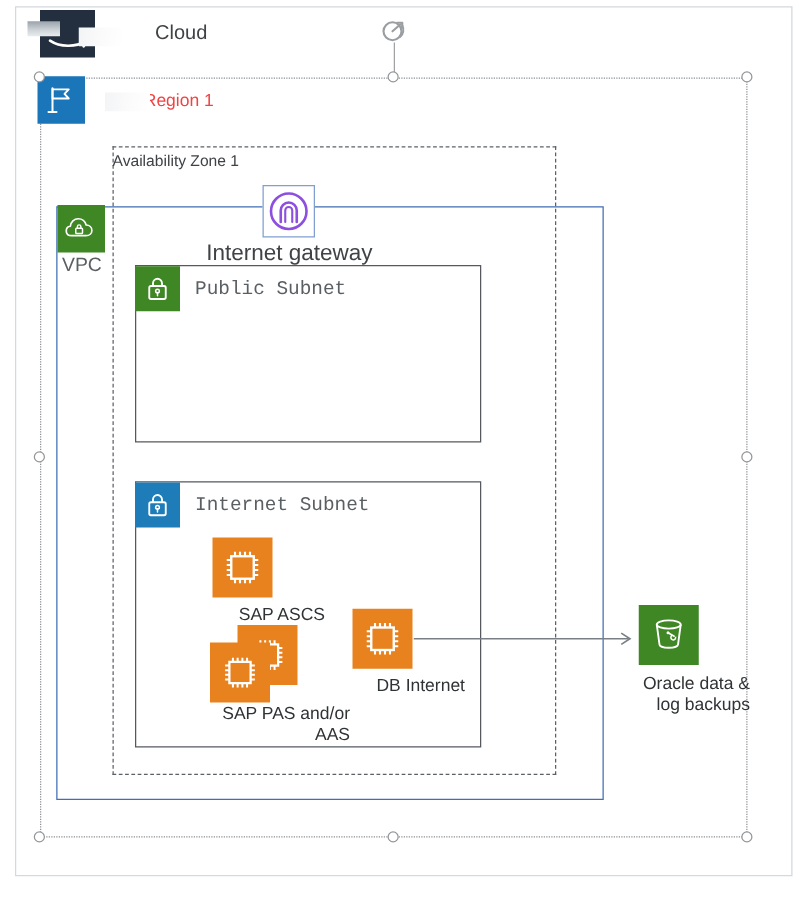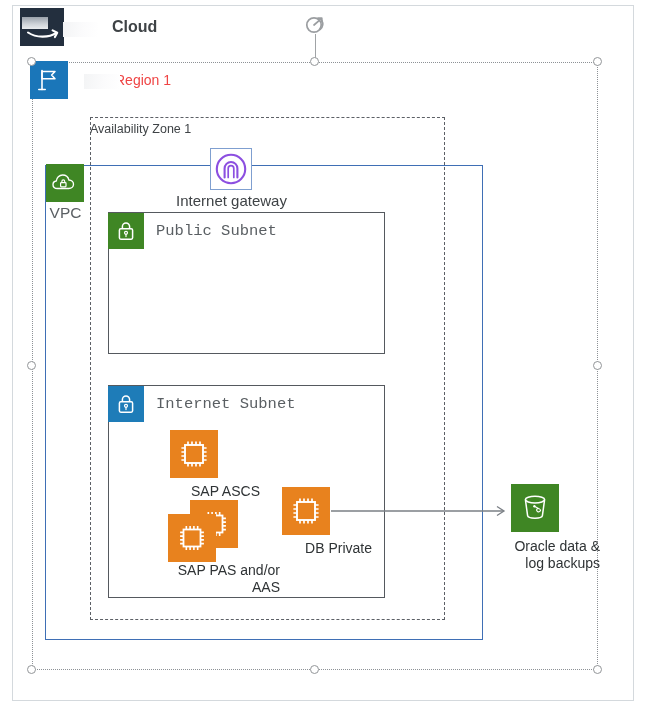--- a/index.html
+++ b/index.html
@@ -84,21 +84,21 @@
     justify-content: center;
   }
   .grp-text {
     font-size: 14px;
     color: #ef4444;
     margin-left: 11px;
     white-space: nowrap;
   }
 
   
-  .cloud-hdr { left: 20px; top: 8px; font-weight: bold; }
+  .cloud-hdr { left: 32px; top: 8px; }
   .cloud-hdr .grp-icon { background: #232f3e; width: 44px; height: 38px; flex-basis: 44px; }
   .cloud-hdr .grp-text { margin-left: 48px; font-size: 16px; color: #3f4346; }
 
   
   .redact {
     position: absolute;
     background: linear-gradient(100deg,#f3f4f5 0%,#fbfbfc 55%,#ffffff 100%);
   }
   .redact-aws-logo {
     left: 22px; top: 17px; width: 26px; height: 12px;
@@ -149,21 +149,21 @@
     width: 42px; height: 42px;
     border: 1px solid #7f9fd0;
     background: #ffffff;
     box-sizing: border-box;
     display: flex; align-items: center; justify-content: center;
   }
   .igw-label {
     position: absolute;
     left: 160px; top: 192px; width: 143px;
     text-align: center;
-    font-size: 15px; color: #3f4346;
+    font-size: 18px; color: #3f4346;
   }
 
   
   .node { position: absolute; }
   .node-sq {
     width: 48px; height: 48px;
     background: #e8821e;
     display: flex; align-items: center; justify-content: center;
   }
   .node-lbl {
@@ -355,21 +355,21 @@
         <rect x="9" y="9" width="18" height="18" stroke="#ffffff" stroke-width="1.9" fill="none"></rect>
         <g stroke="#ffffff" stroke-width="1.7">
           <path d="M12 9V5.4M16 9V5.4M20 9V5.4M24 9V5.4"></path>
           <path d="M12 27v3.6M16 27v3.6M20 27v3.6M24 27v3.6"></path>
           <path d="M9 12H5.4M9 16H5.4M9 20H5.4M9 24H5.4"></path>
           <path d="M27 12h3.6M27 16h3.6M27 20h3.6M27 24h3.6"></path>
         </g>
       </svg>
     </div>
   </div>
-  <div class="node-lbl lbl-db">DB Private</div>
+  <div class="node-lbl lbl-db">DB Internet</div>
 
   <div class="node node-s3">
     <div class="node-sq">
       <svg width="34" height="34" viewBox="0 0 34 34" aria-hidden="true">
         <ellipse cx="17" cy="8.6" rx="9.6" ry="3.3" stroke="#ffffff" stroke-width="1.5" fill="none"></ellipse>
         <path d="M7.4 8.6l2.2 16.1c0.2 1.4 3.4 2.5 7.4 2.5s7.2-1.1 7.4-2.5l2.2-16.1" stroke="#ffffff" stroke-width="1.5" fill="none"></path>
         <circle cx="16.4" cy="15.2" r="1.2" fill="#ffffff"></circle>
         <path d="M16.8 15.4l4.6 2.6" stroke="#ffffff" stroke-width="1.2" stroke-linecap="round"></path>
         <path d="M20 17.2a1.9 1.9 0 1 0 2.4 1.2" stroke="#ffffff" stroke-width="1.2" fill="none"></path>
       </svg>

